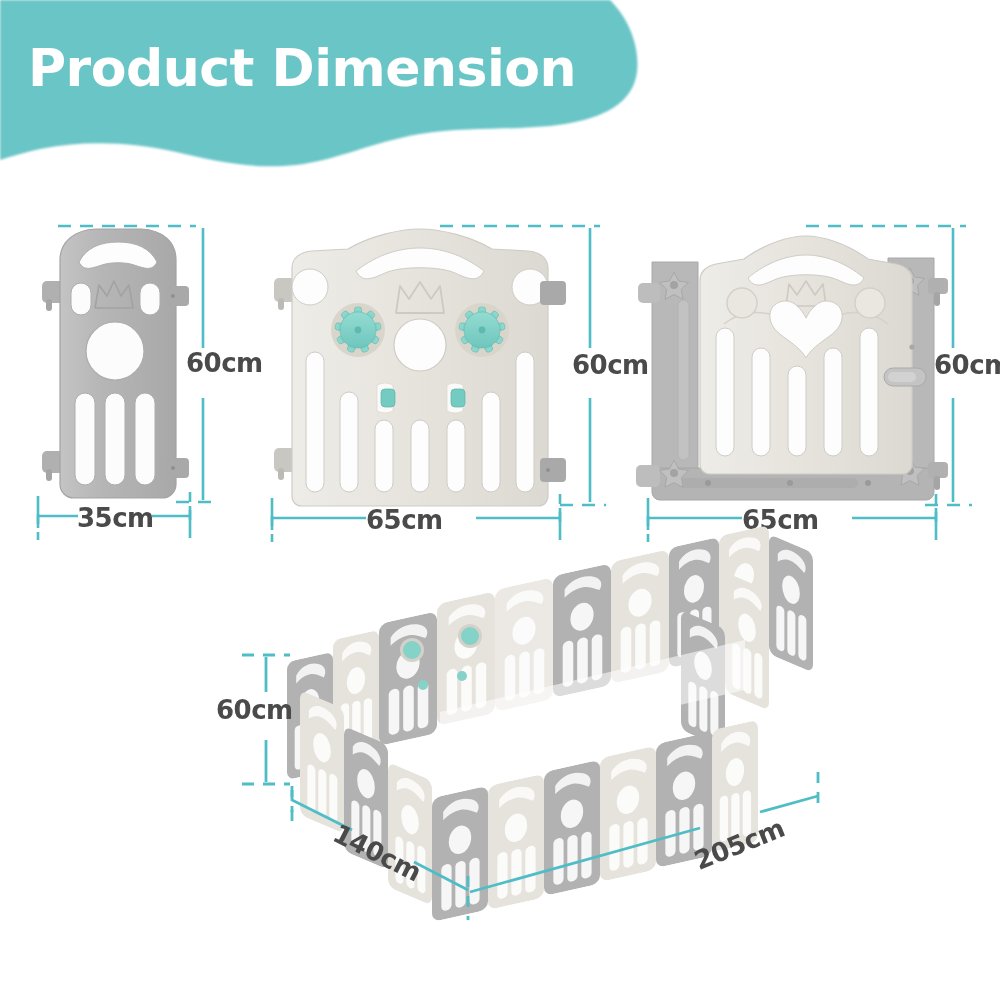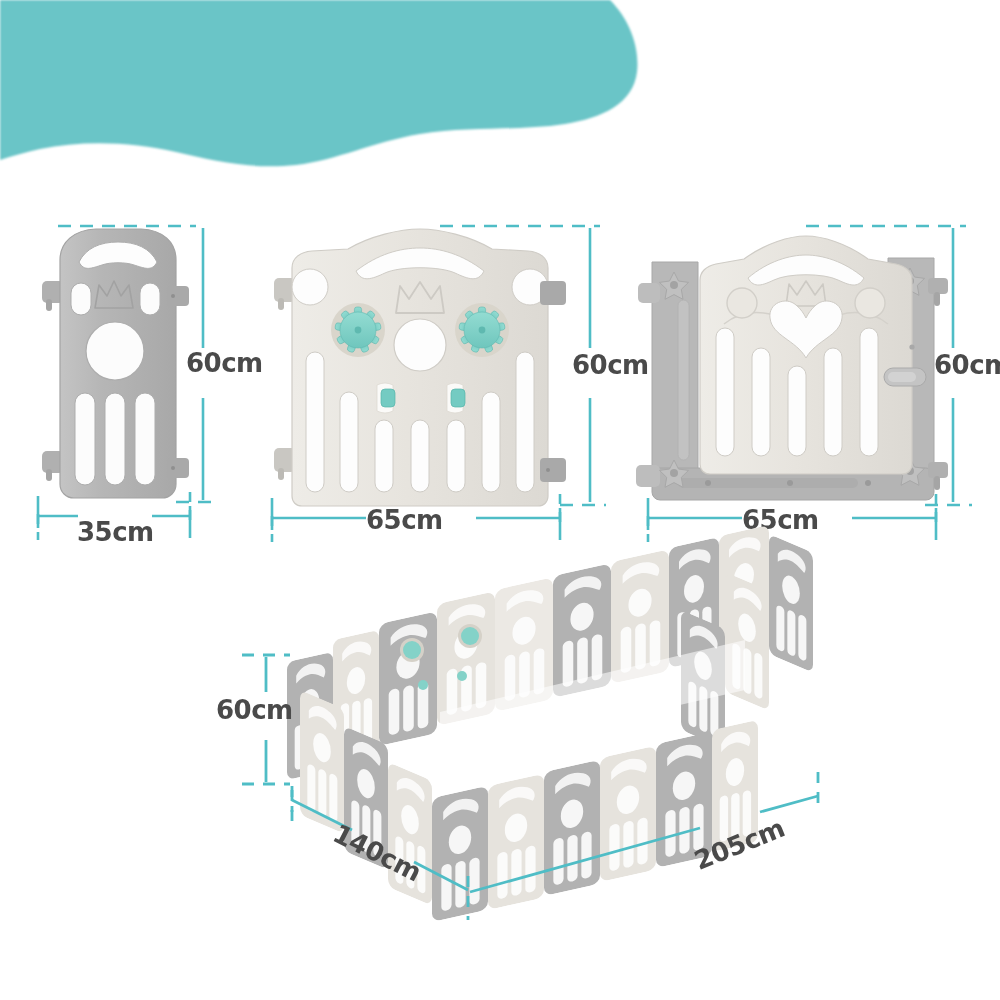--- a/index.html
+++ b/index.html
@@ -43,20 +43,21 @@
         </filter>
       </defs>
       <path d="M0,0 L610,0 C628,18 640,45 637,72
                C633,104 602,118 565,124
                C520,131 470,126 420,134
                C372,142 338,160 296,165
                C250,170 212,160 176,152
                C132,142 84,140 40,149
                C26,152 12,156 0,160 Z" fill="#6BC5C7" filter="url(#blobSoft)"></path>
     </svg>
+    <div class="blob-title">Product Dimension</div>
   </div>
 
   <svg class="svglayer" viewBox="0 0 1000 1000">
     <defs>
       <linearGradient id="grayFace" x1="0" y1="0" x2="1" y2="0">
         <stop offset="0%" stop-color="#c4c4c4"></stop>
         <stop offset="35%" stop-color="#b6b6b6"></stop>
         <stop offset="100%" stop-color="#a8a8a8"></stop>
       </linearGradient>
       <linearGradient id="whiteFace" x1="0" y1="0" x2="1" y2="0">
@@ -120,21 +121,21 @@
 
       <line x1="38" y1="506" x2="38" y2="528"></line>
       <line x1="190" y1="506" x2="190" y2="528"></line>
 
       <line x1="38" y1="496" x2="38" y2="540" stroke-dasharray="10 8"></line>
       <line x1="190" y1="492" x2="190" y2="540" stroke-dasharray="10 8"></line>
     </g>
   </svg>
 
   <div class="dimlabel" style="left:186px;top:348px;">60cm</div>
-  <div class="dimlabel" style="left:77px;top:517px;">35cm</div>
+  <div class="dimlabel" style="left:77px;top:503px;">35cm</div>
 
   <svg class="svglayer" viewBox="0 0 1000 1000">
 
     <g>
       <rect x="274" y="278" width="22" height="24" rx="5" fill="#c9c7c2"></rect>
       <rect x="278" y="298" width="6" height="12" rx="3" fill="#bcbab5"></rect>
       <rect x="274" y="448" width="22" height="24" rx="5" fill="#c9c7c2"></rect>
       <rect x="278" y="468" width="6" height="12" rx="3" fill="#bcbab5"></rect>
     </g>
 

